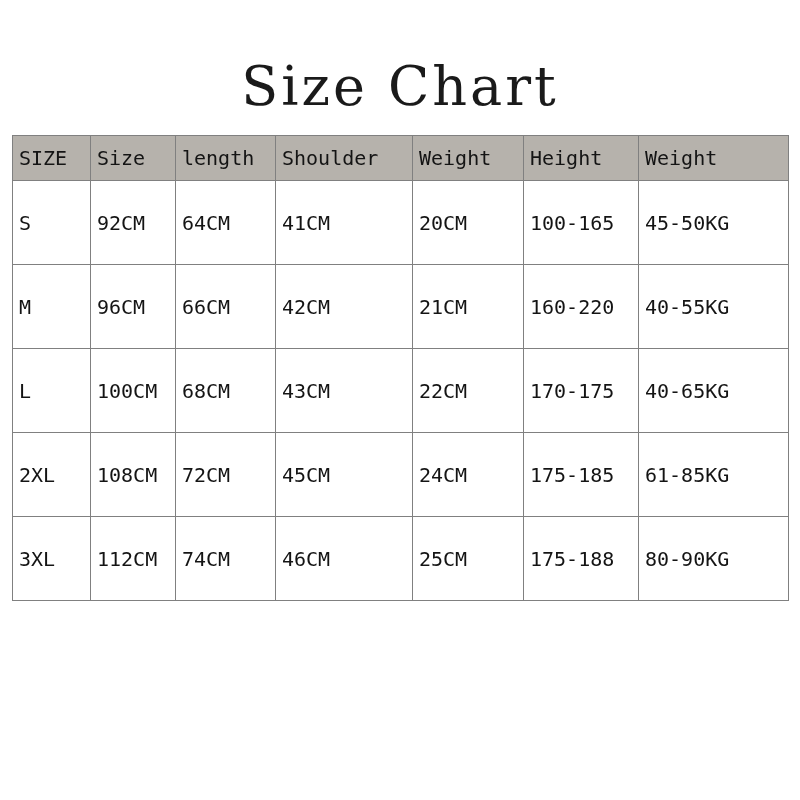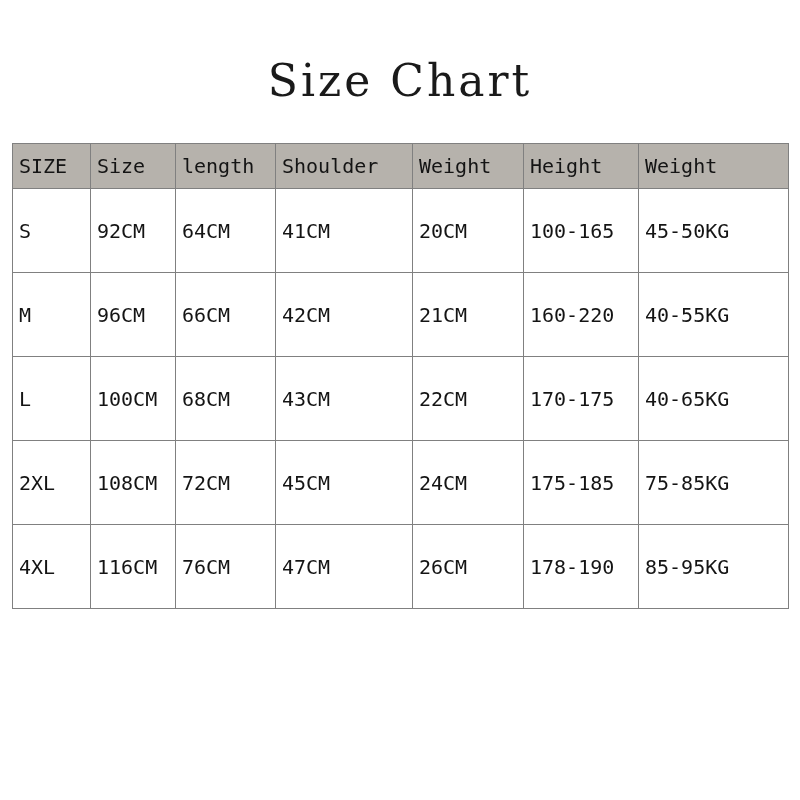--- a/index.html
+++ b/index.html
@@ -15,31 +15,31 @@
   }
   .page {
     position: relative;
     width: 800px;
     height: 800px;
     box-sizing: border-box;
   }
   .title {
     text-align: center;
     font-family: "DejaVu Serif", serif;
-    font-size: 44px;
+    font-size: 54px;
     letter-spacing: 3px;
     color: #1a1a1a;
     margin: 0;
     padding-top: 55px;
     font-weight: normal;
   }
   .table-wrap {
     position: absolute;
     left: 12px;
-    top: 143px;
+    top: 135px;
     width: 776px;
   }
   table.size-chart {
     border-collapse: collapse;
     width: 776px;
     table-layout: fixed;
   }
   table.size-chart th,
   table.size-chart td {
     border: 1px solid #808080;
@@ -128,28 +128,28 @@
           <td>170-175</td>
           <td>40-65KG</td>
         </tr>
         <tr>
           <td>2XL</td>
           <td>108CM</td>
           <td>72CM</td>
           <td>45CM</td>
           <td>24CM</td>
           <td>175-185</td>
-          <td>75-85KG</td>
+          <td>61-85KG</td>
         </tr>
         <tr>
-          <td>4XL</td>
-          <td>116CM</td>
-          <td>76CM</td>
-          <td>47CM</td>
-          <td>26CM</td>
-          <td>178-190</td>
-          <td>85-95KG</td>
+          <td>3XL</td>
+          <td>112CM</td>
+          <td>74CM</td>
+          <td>46CM</td>
+          <td>25CM</td>
+          <td>175-188</td>
+          <td>80-90KG</td>
         </tr>
       </tbody>
     </table>
   </div>
 
 </div>
 
 </body></html>

